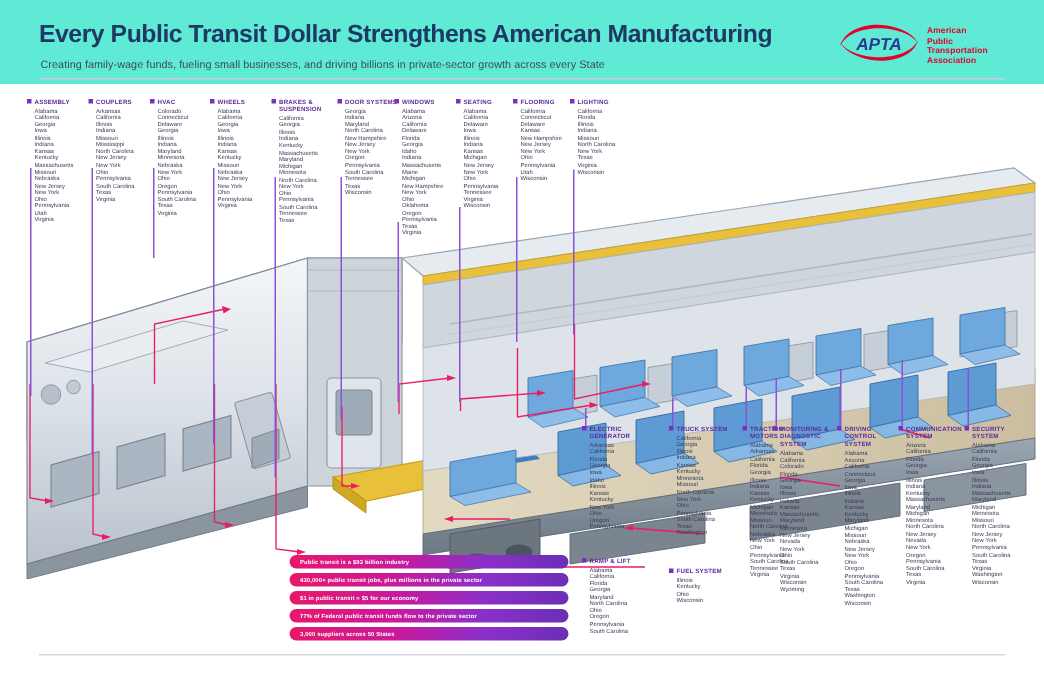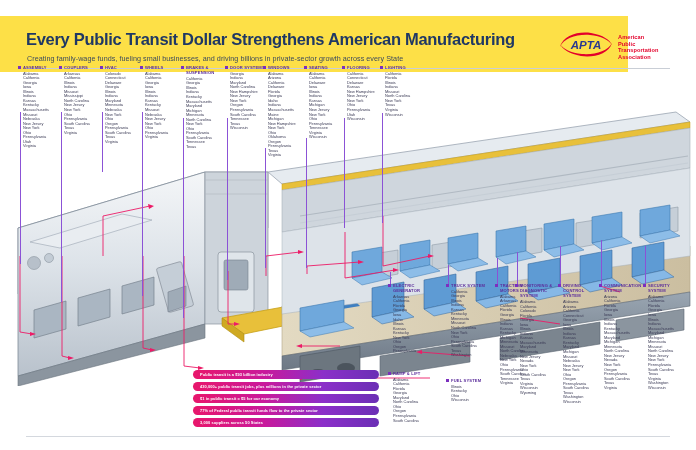--- a/index.html
+++ b/index.html
@@ -5,21 +5,21 @@
   * { box-sizing: border-box; margin: 0; padding: 0; }
   html, body {
     width: 696px; height: 450px;
     background: #ffffff;
     font-family: "Liberation Sans", sans-serif;
     overflow: hidden;
   }
   #page { position: relative; width: 696px; height: 450px; background: #fff; }
 
   
-  .header { position: absolute; left: 0; top: 16px; width: 628px; height: 56px; background: #fde047; }
+  .header { position: absolute; left: 0; top: 0; width: 696px; height: 56px; background: #5eead4; }
   .title {
     position: absolute; left: 26px; top: 14px;
     font-size: 16.5px; font-weight: bold; color: #1f3864;
     letter-spacing: -0.3px; white-space: nowrap;
   }
   .subtitle {
     position: absolute; left: 27px; top: 38px;
     font-size: 7.2px; color: #3c4a5e; white-space: nowrap; letter-spacing: 0.05px;
   }
   .hdr-rule { position: absolute; left: 26px; top: 52px; width: 644px; height: 1.4px; background: #c9ced6; }

